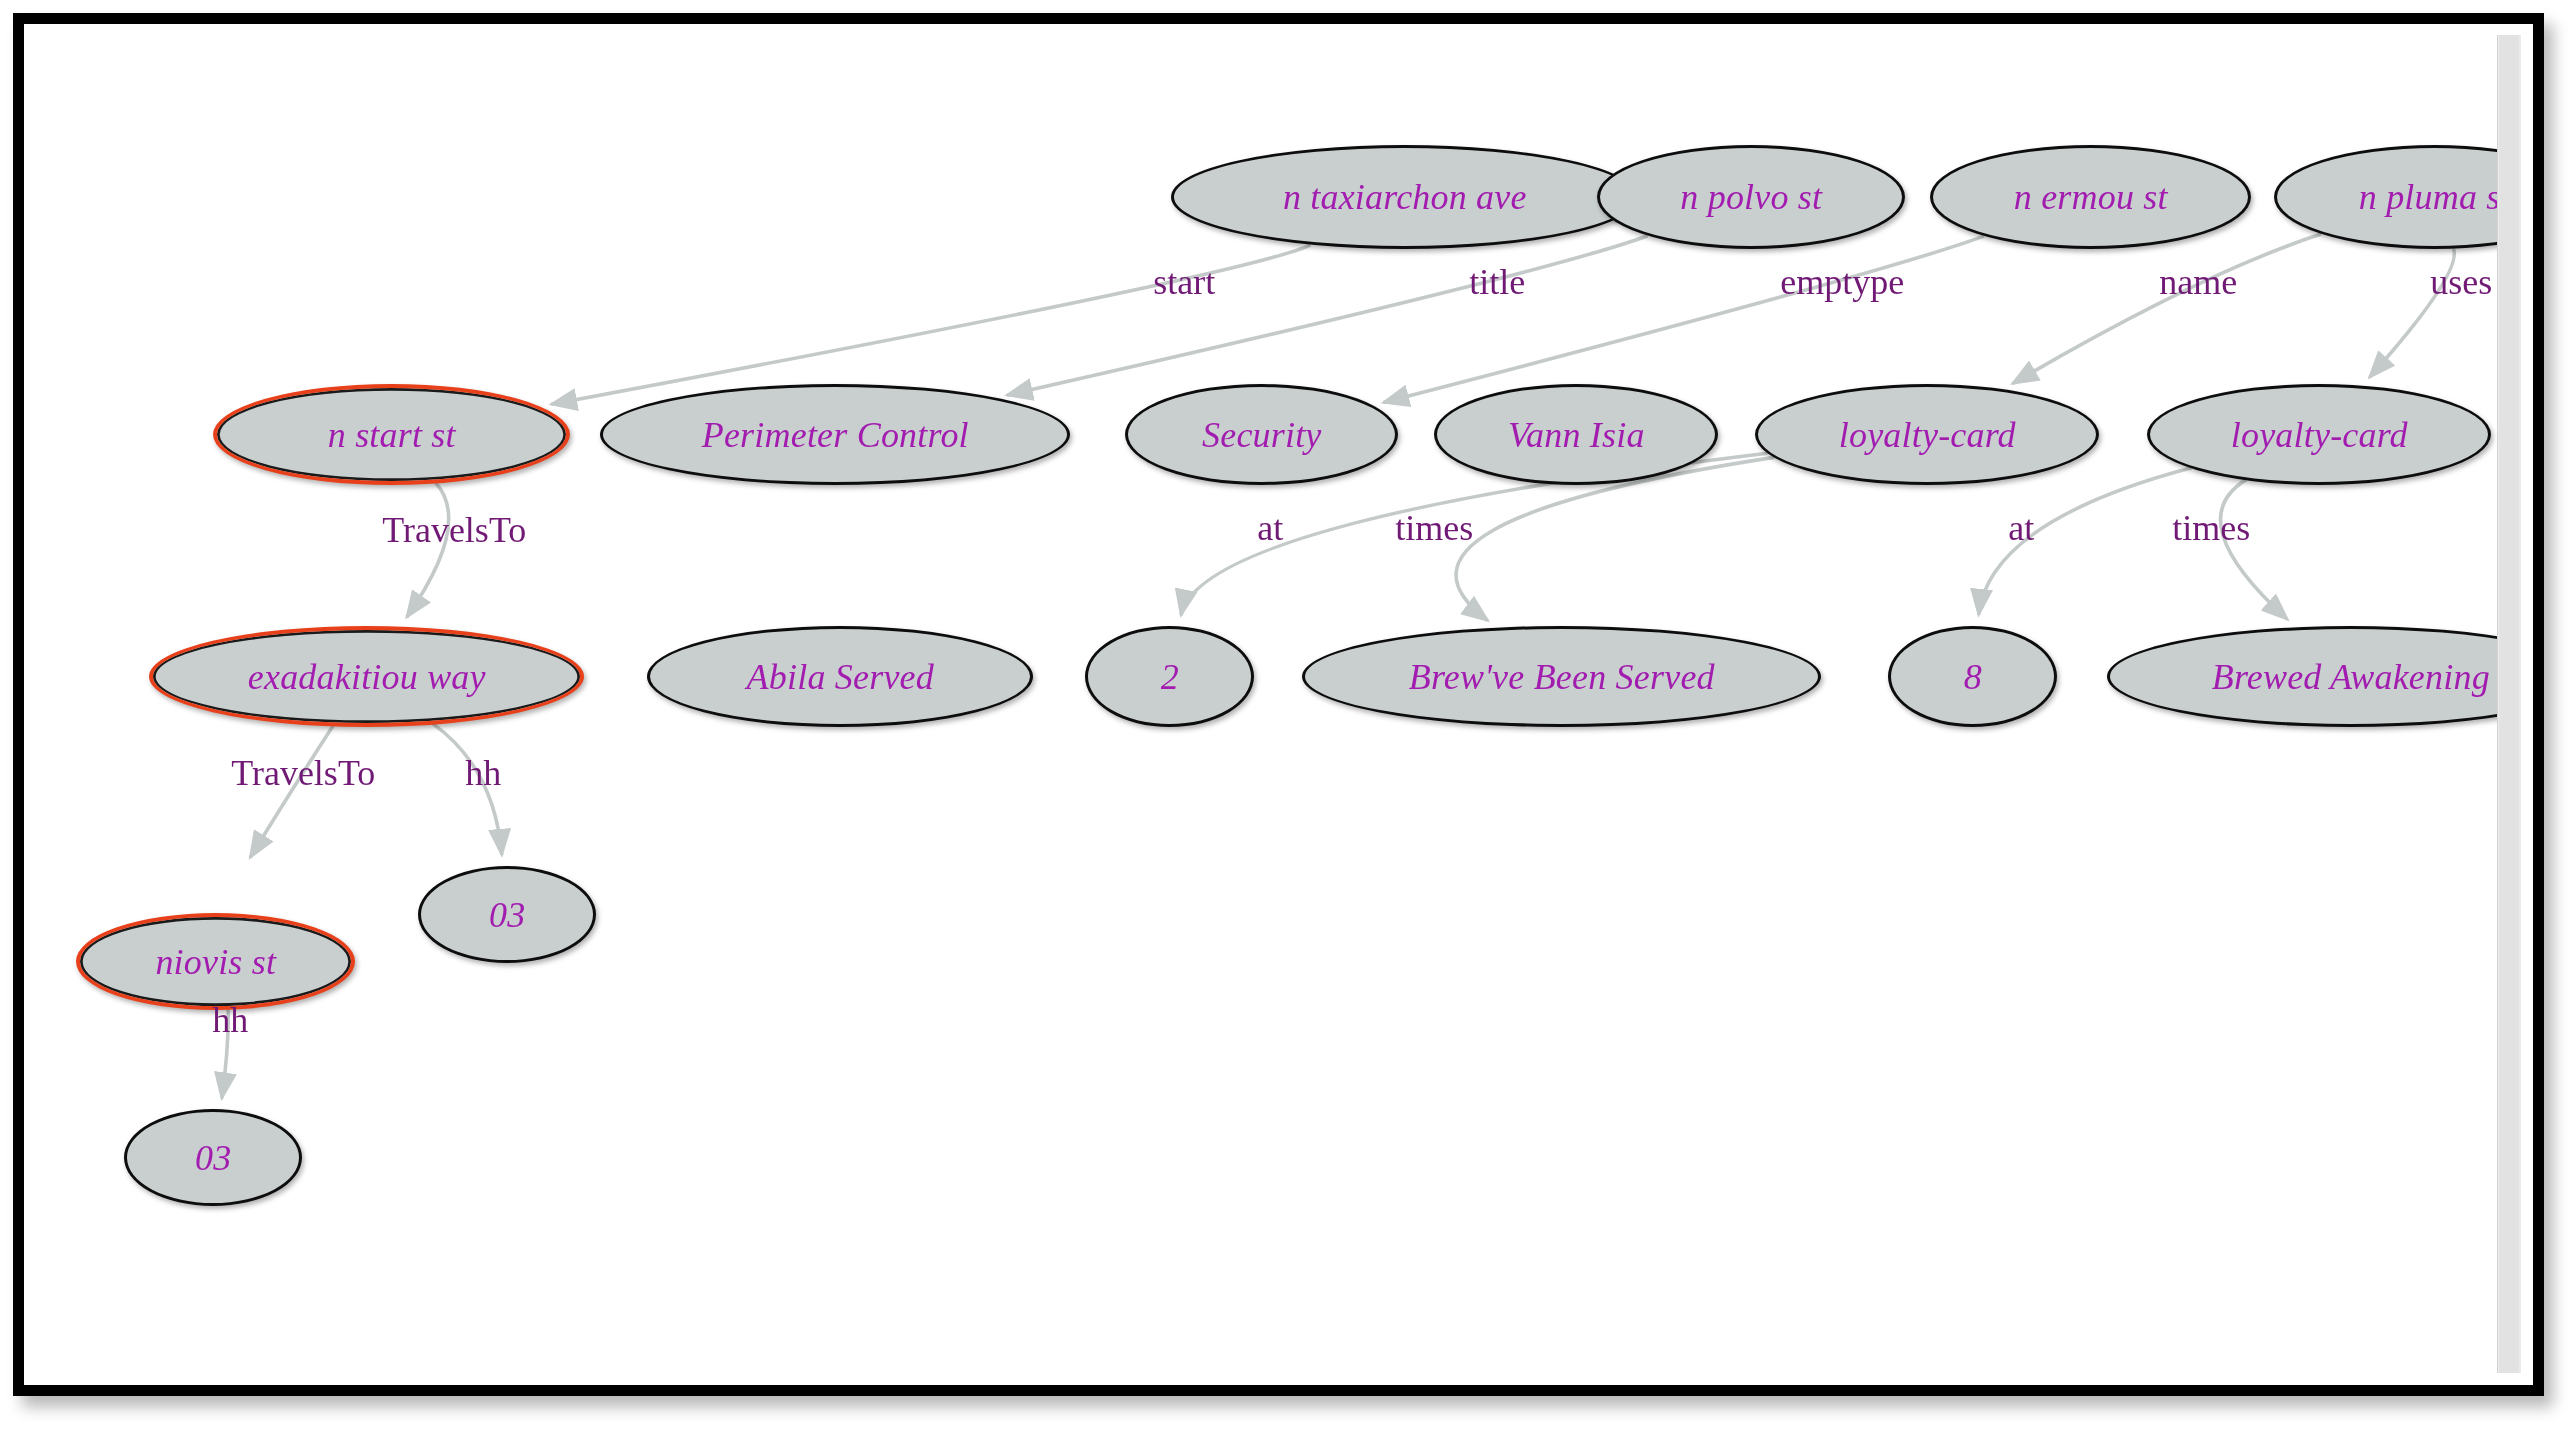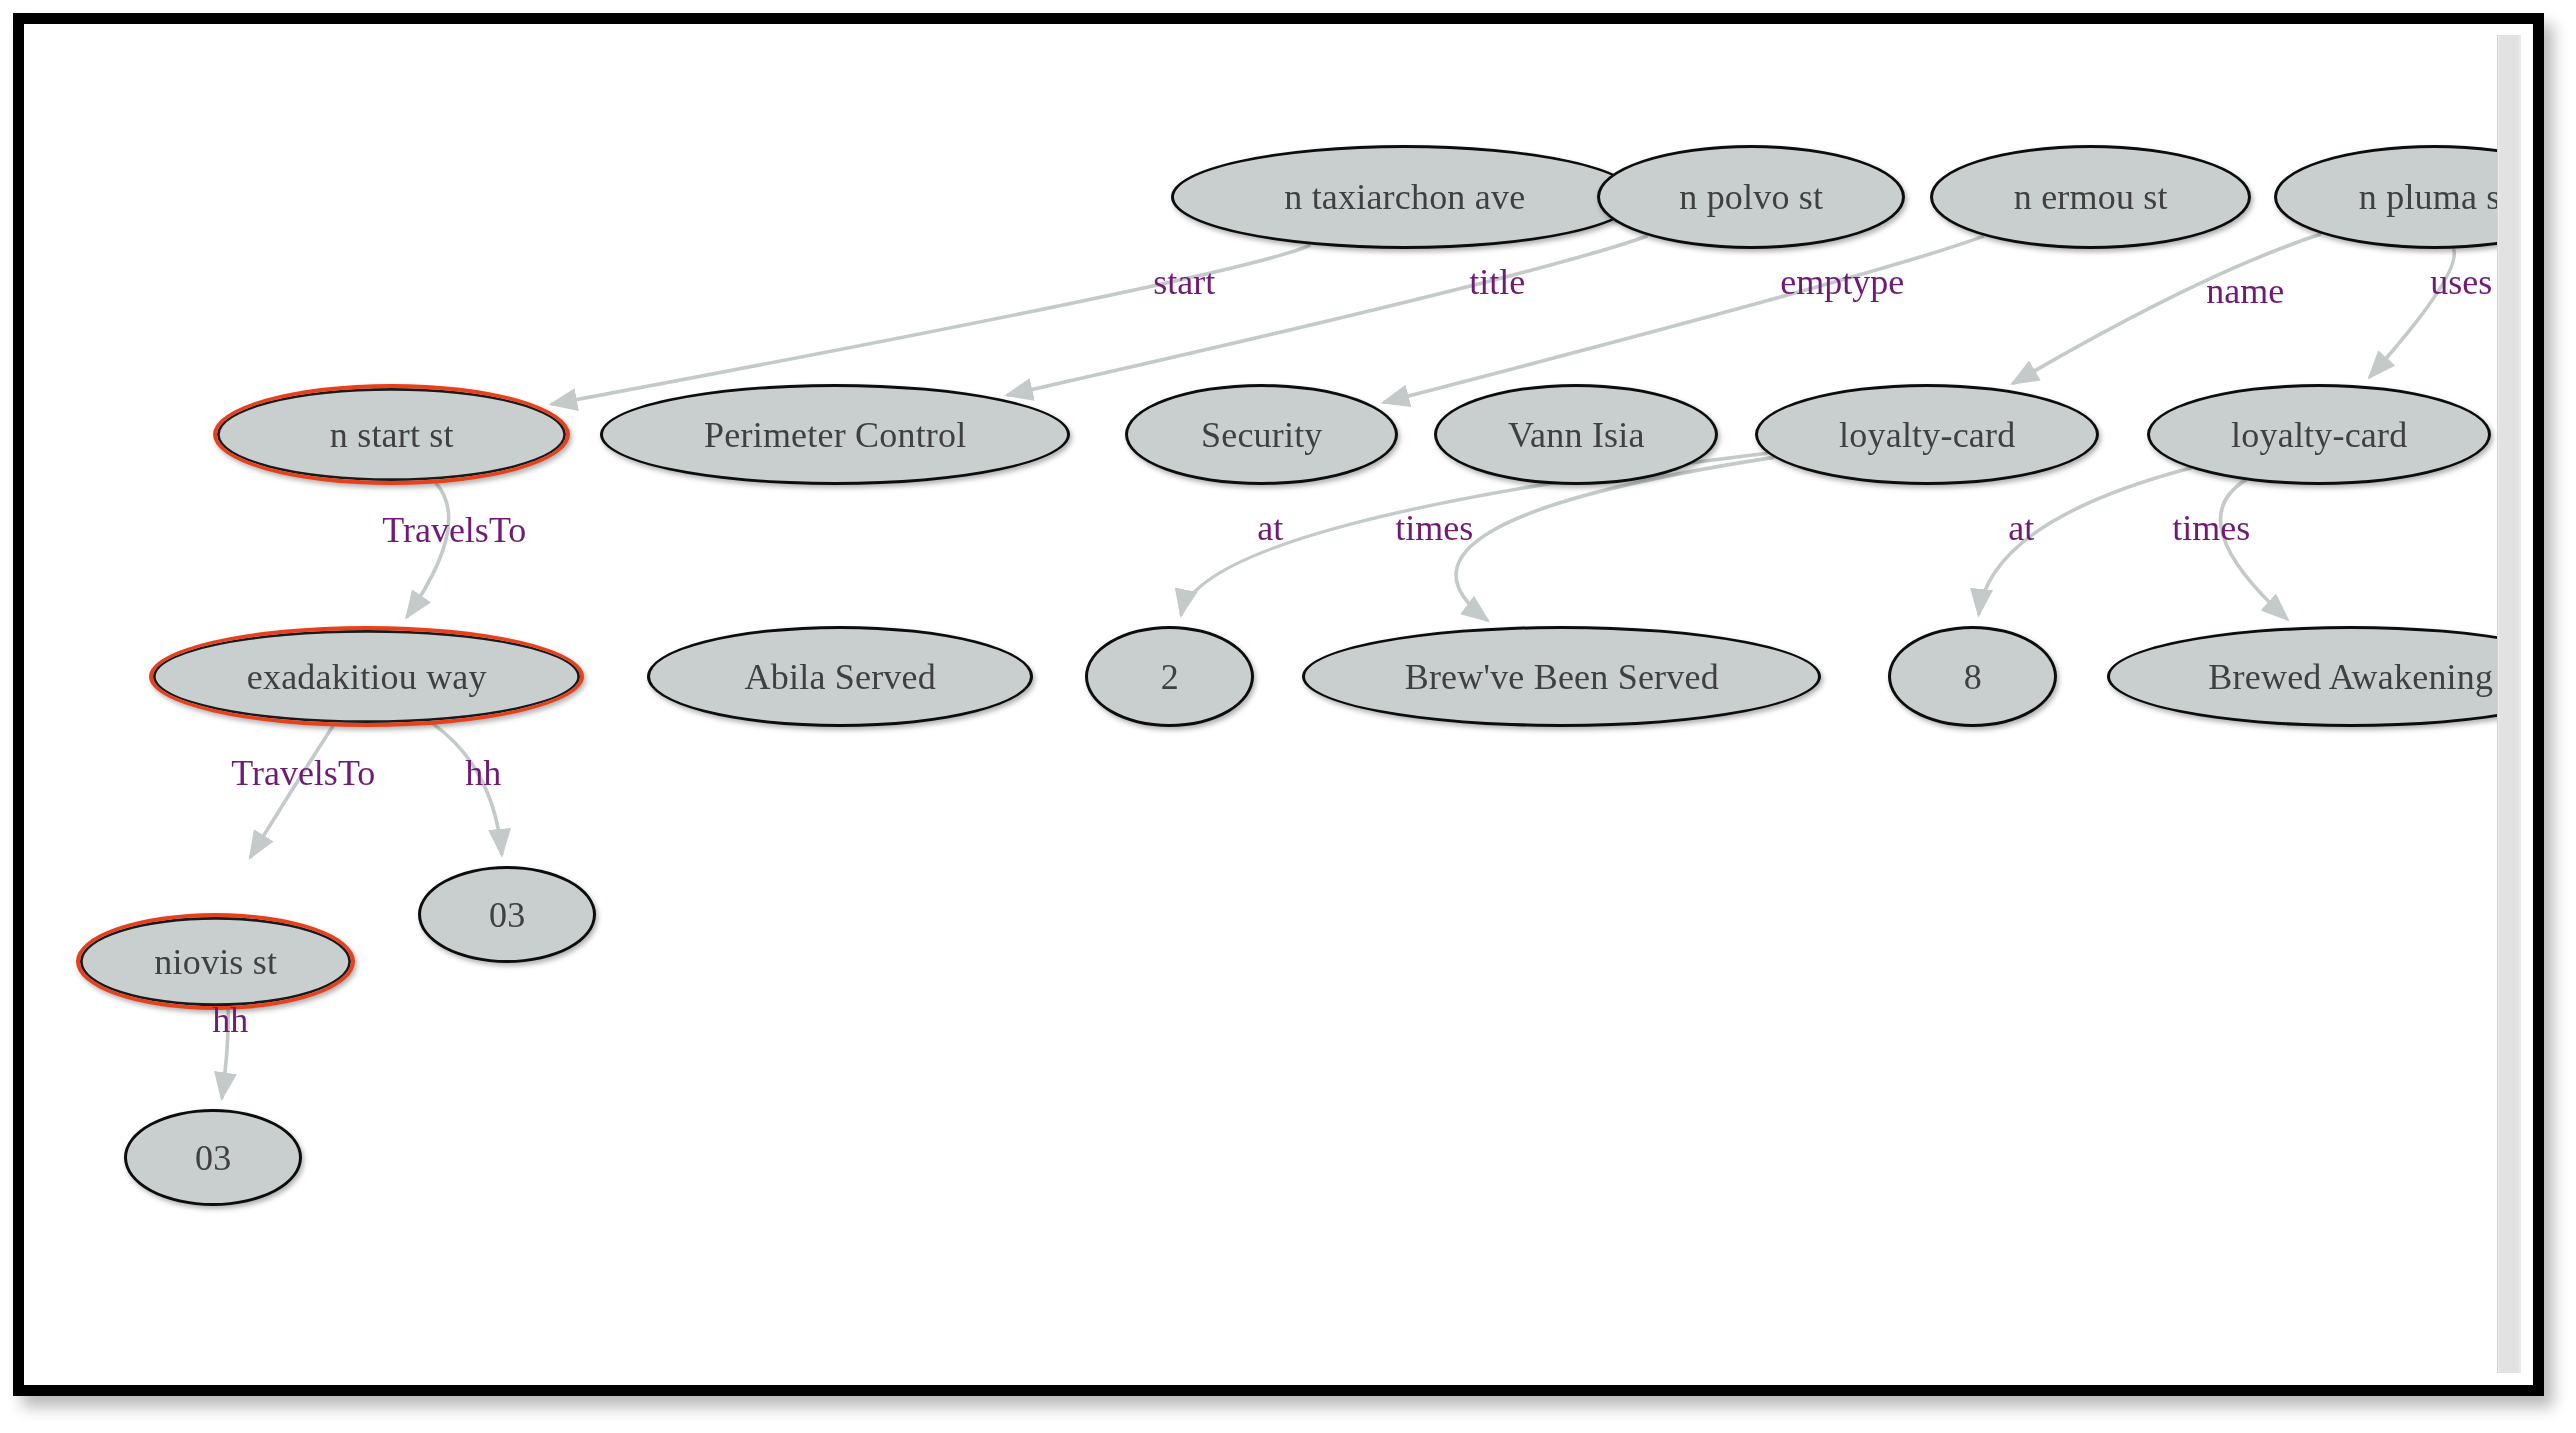--- a/index.html
+++ b/index.html
@@ -63,21 +63,22 @@
     border: 3.2px solid #0d0d0d;
     color: #111111;
     white-space: nowrap;
     filter: drop-shadow(2.7px 3.6px 2.7px rgba(0,0,0,0.30));
   }
   .node .node-label {
     font-family: "Liberation Serif", "DejaVu Serif", serif;
     font-size: 36px;
     letter-spacing: 0.2px;
     line-height: 1;
-    color: #404040;
+    color: #a21caf;
+    font-style: italic;
   }
   .node.selected {
     border-color: #e8401a;
     border-width: 4.5px;
     box-shadow: inset 0 0 0 2.7px #1a1a1a;
   }
   .edge-label {
     position: absolute;
     font-family: "Liberation Serif", "DejaVu Serif", serif;
     font-size: 36px;
@@ -187,21 +188,21 @@
               <span class="node-label">03</span>
             </div>
             <div class="node" style="left: 89px; top: 1074px; width: 178px; height: 97px;">
               <span class="node-label">03</span>
             </div>
           </div>
         <div id="edge-label-layer">
             <div class="edge-label" style="left: 1149px; top: 247px;">start</div>
             <div class="edge-label" style="left: 1462px; top: 247px;">title</div>
             <div class="edge-label" style="left: 1807px; top: 247px;">emptype</div>
-            <div class="edge-label" style="left: 2163px; top: 256px; margin-left: 47px;">name</div>
+            <div class="edge-label" style="left: 2163px; top: 247px;">name</div>
             <div class="edge-label" style="left: 2411px; top: 247px; margin-left: 15px;">uses</div>
             <div class="edge-label" style="left: 419px; top: 495px;">TravelsTo</div>
             <div class="edge-label" style="left: 1235px; top: 493px;">at</div>
             <div class="edge-label" style="left: 1399px; top: 493px;">times</div>
             <div class="edge-label" style="left: 1986px; top: 493px;">at</div>
             <div class="edge-label" style="left: 2176px; top: 493px;">times</div>
             <div class="edge-label" style="left: 268px; top: 738px;">TravelsTo</div>
             <div class="edge-label" style="left: 448px; top: 738px;">hh</div>
             <div class="edge-label" style="left: 195px; top: 985px;">hh</div>
           </div>

